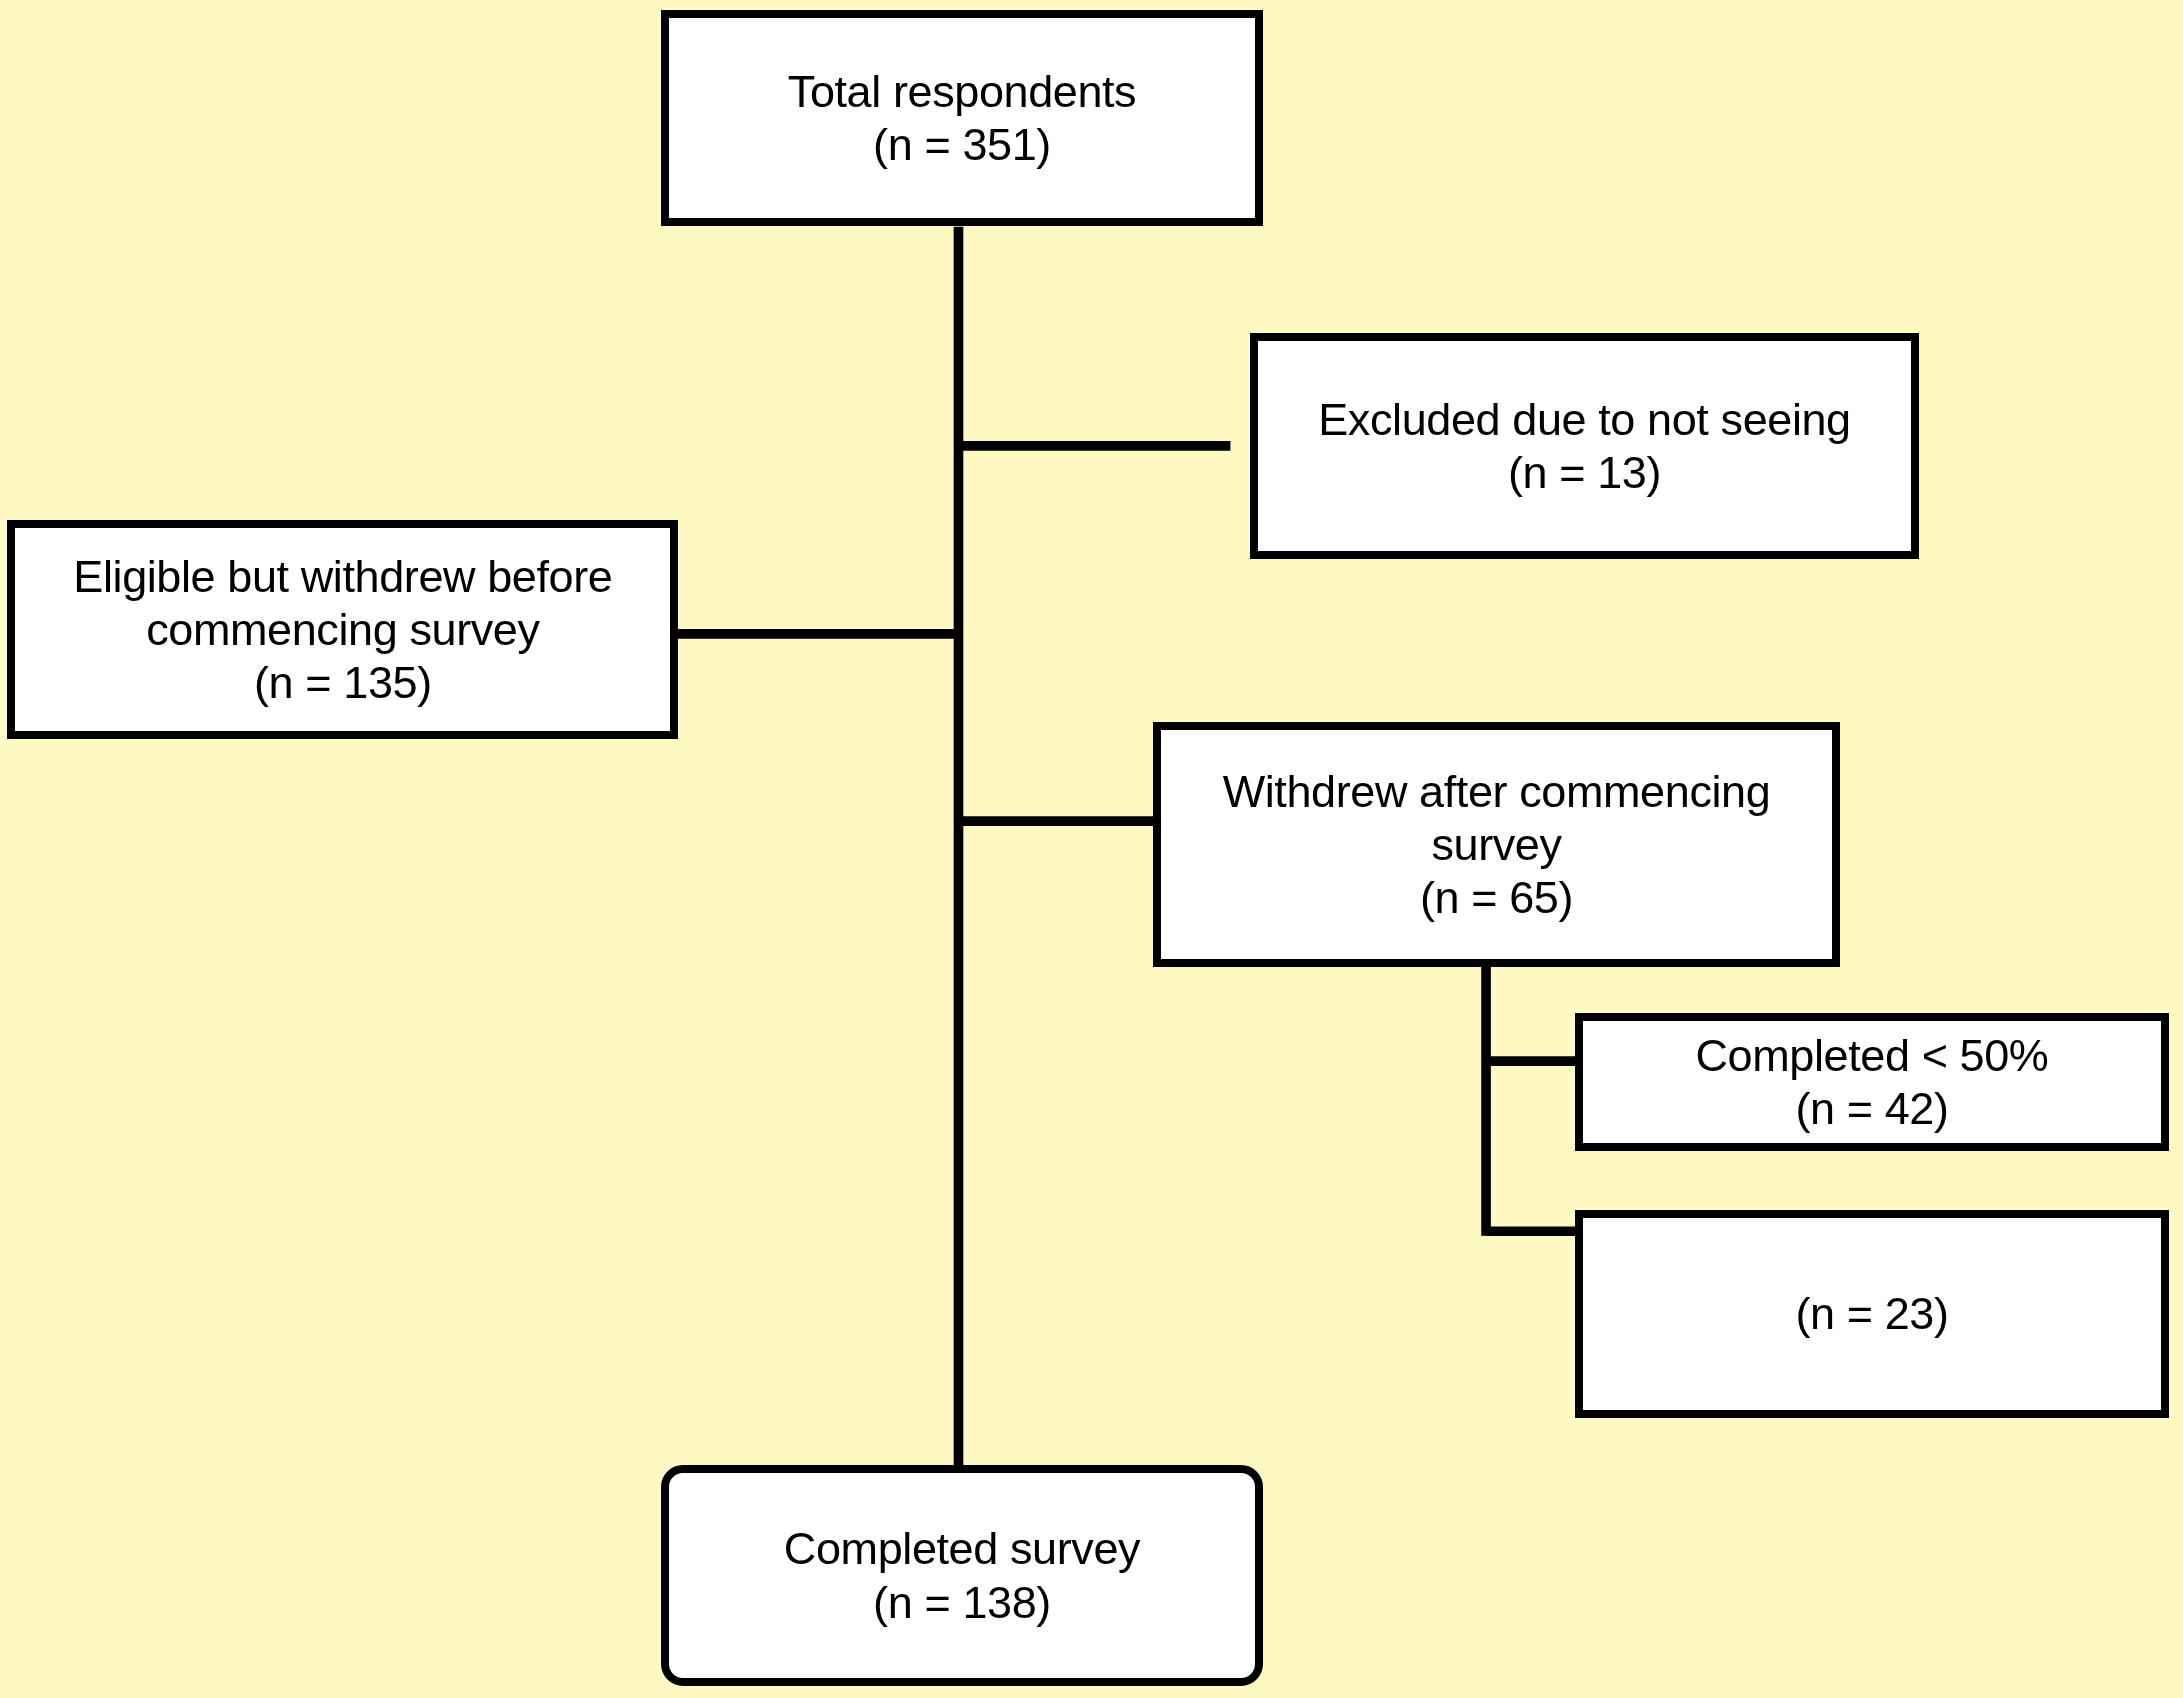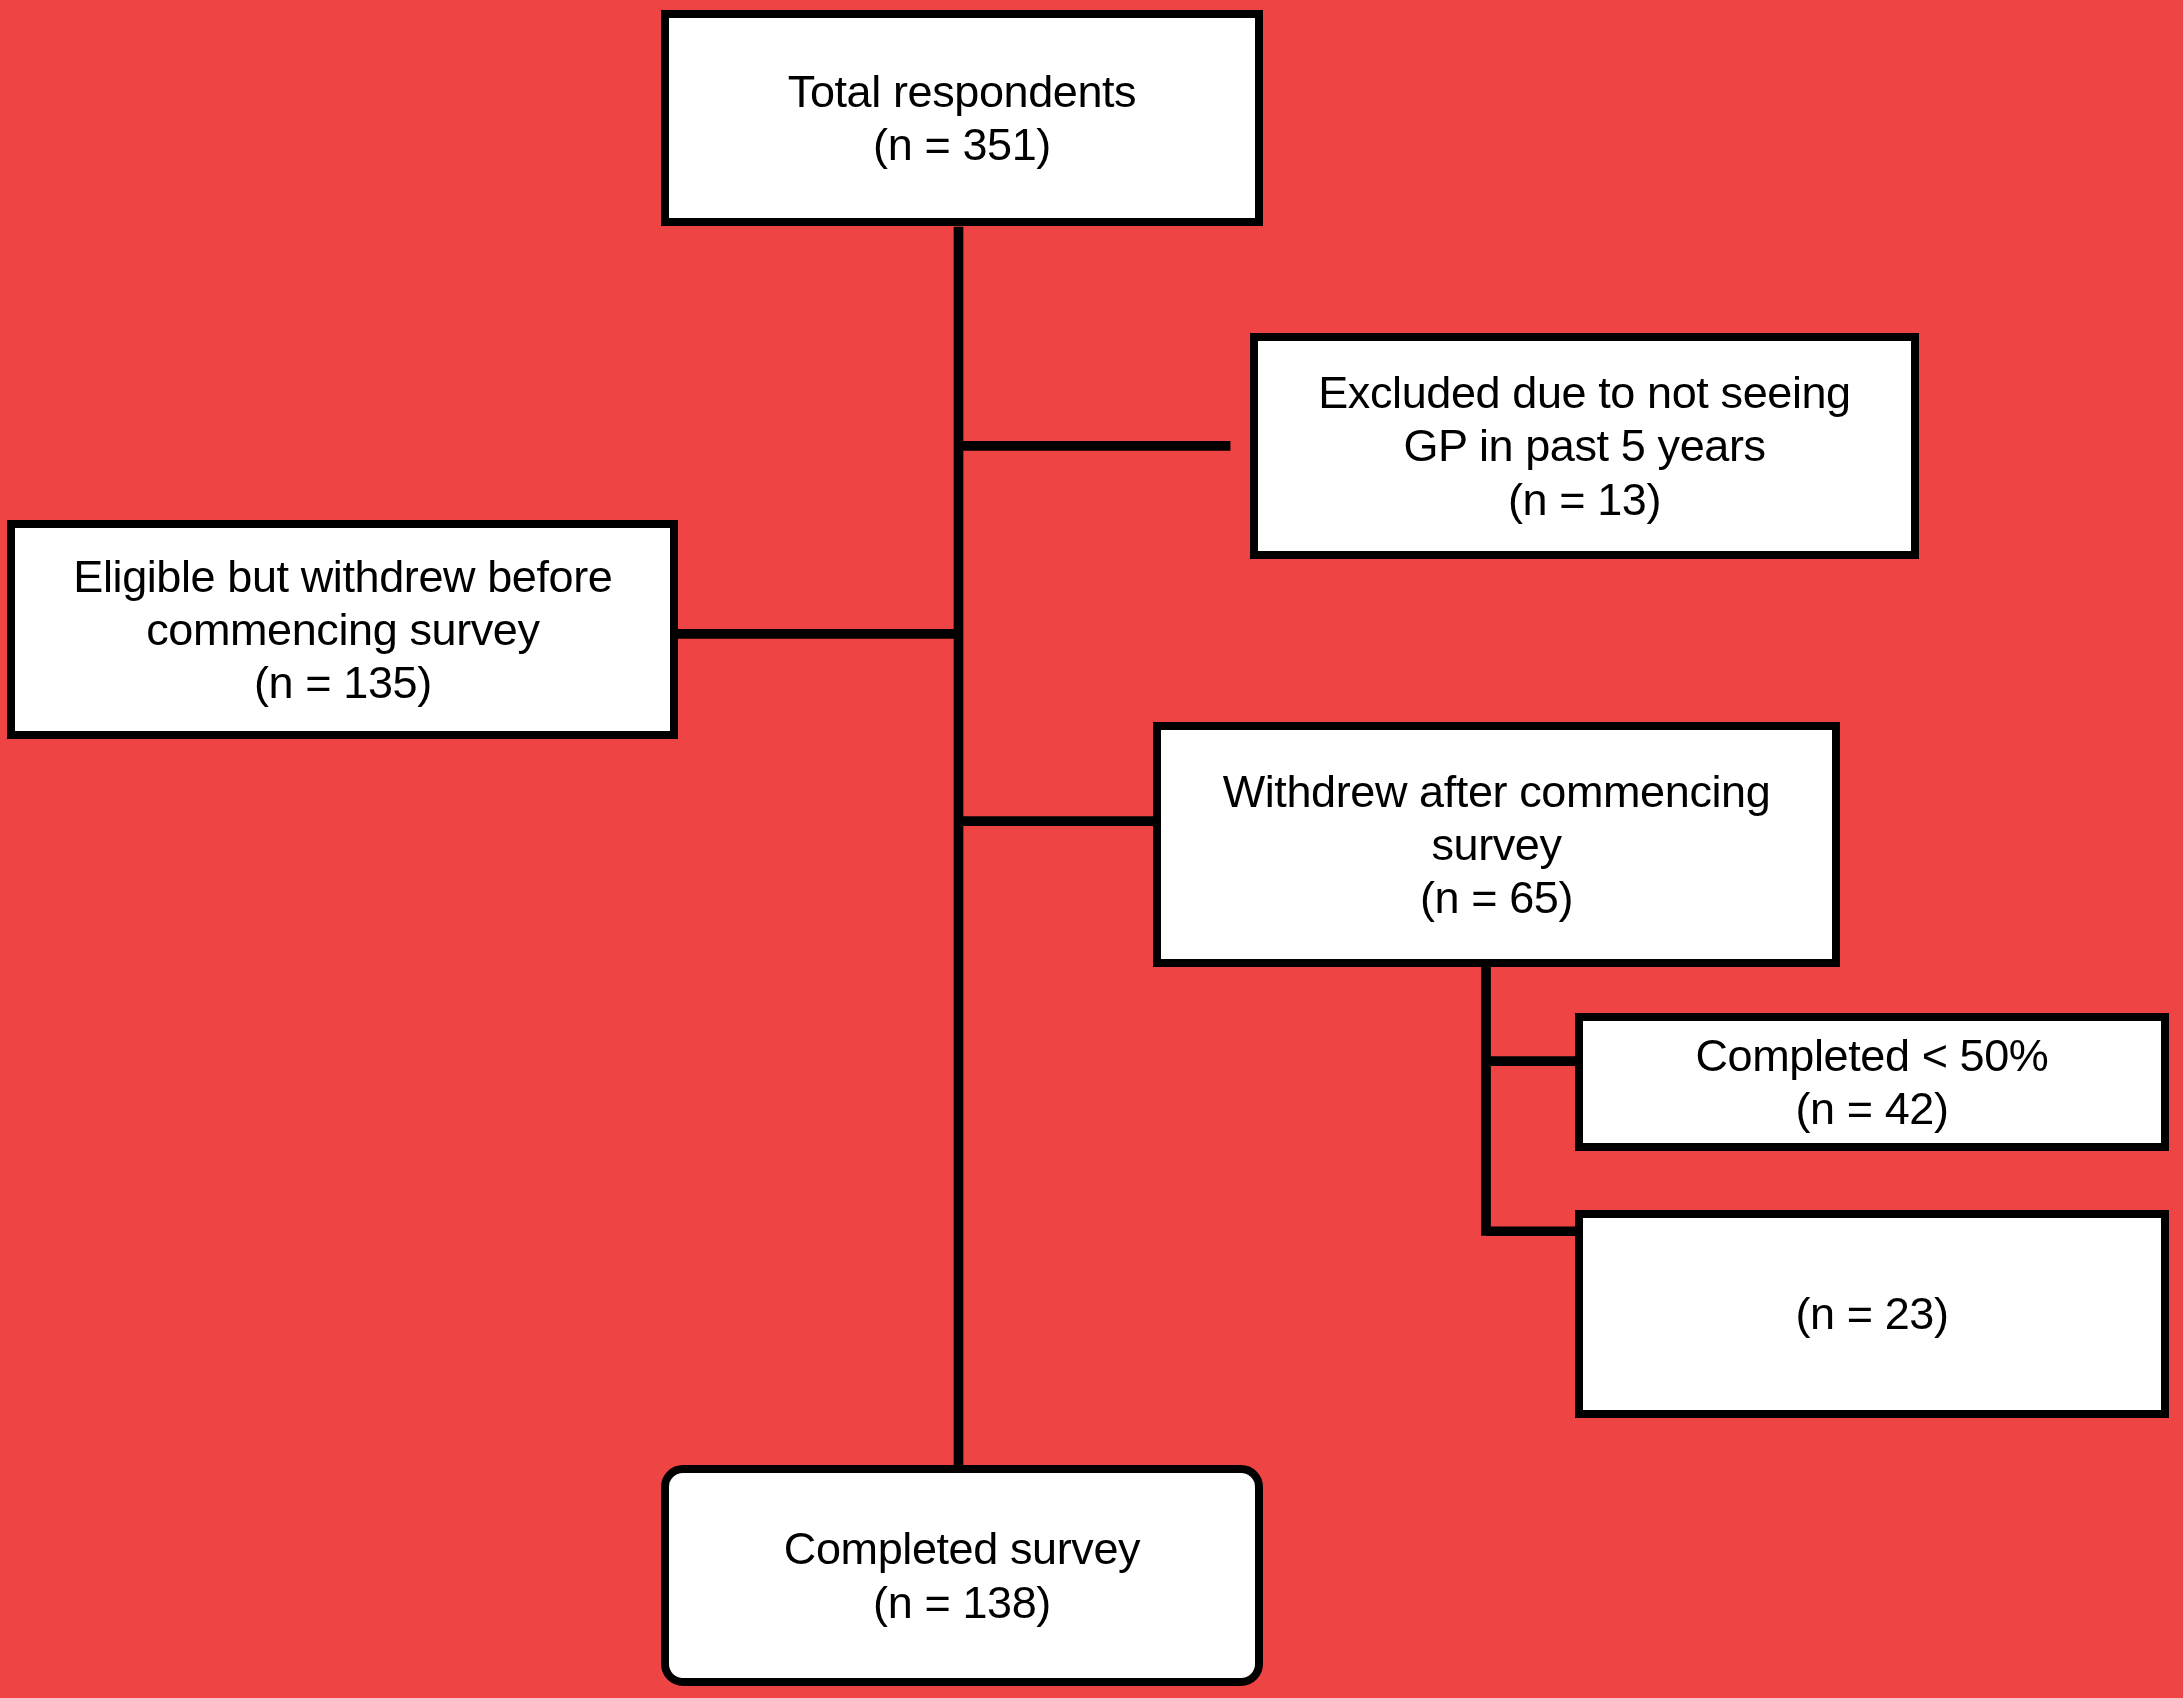--- a/index.html
+++ b/index.html
@@ -8,21 +8,21 @@
     padding: 0;
     background: #ffffff;
   }
   body {
     font-family: "Liberation Sans", sans-serif;
   }
   #canvas {
     position: relative;
     width: 2183px;
     height: 1698px;
-    background: #ef4444;
+    background: #fef9c3;
     overflow: hidden;
   }
   #flow-svg {
     position: absolute;
     top: 0;
     left: 0;
     width: 2183px;
     height: 1698px;
   }
   .node-box {
@@ -70,21 +70,20 @@
     </g>
   </svg>
 
   <div class="node-box" style="left:661px; top:10.4px; width:602px; height:216px;">
     <span class="node-line">Total respondents</span>
     <span class="node-line">(n = 351)</span>
   </div>
 
   <div class="node-box" style="left:1226px; top:333px; width:669px; height:226px;margin-left:24px;">
     <span class="node-line">Excluded due to not seeing</span>
-    <span class="node-line">GP in past 5 years</span>
     <span class="node-line">(n = 13)</span>
   </div>
 
   <div class="node-box" style="left:7.4px; top:520px; width:671px; height:219px;">
     <span class="node-line">Eligible but withdrew before</span>
     <span class="node-line">commencing survey</span>
     <span class="node-line">(n = 135)</span>
   </div>
 
   <div class="node-box" style="left:1153px; top:715px; width:687px; height:245px;margin-top:7px;">

